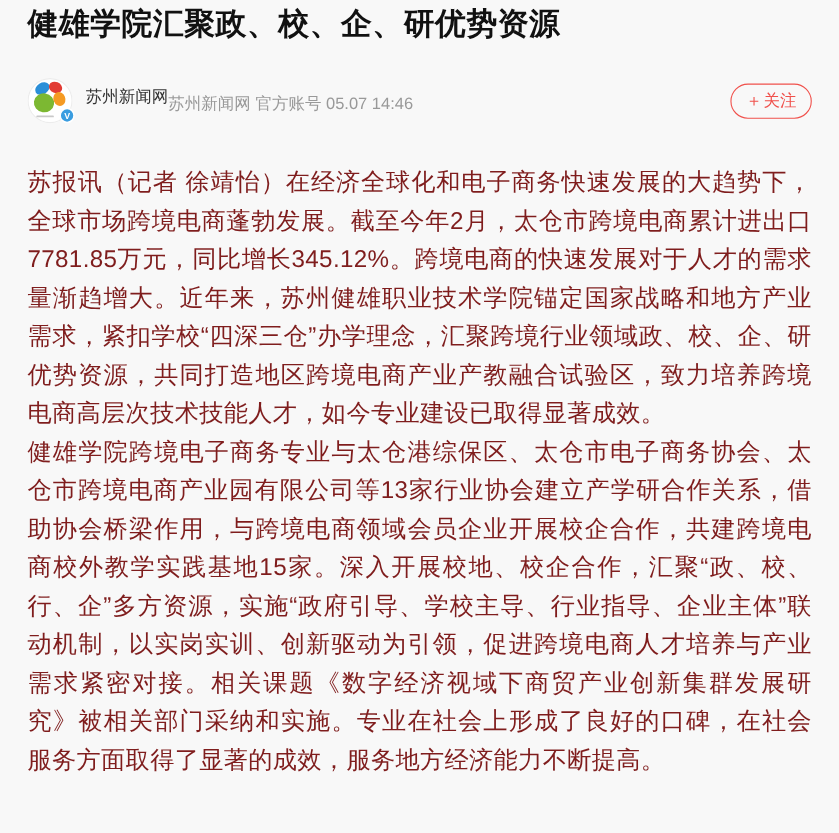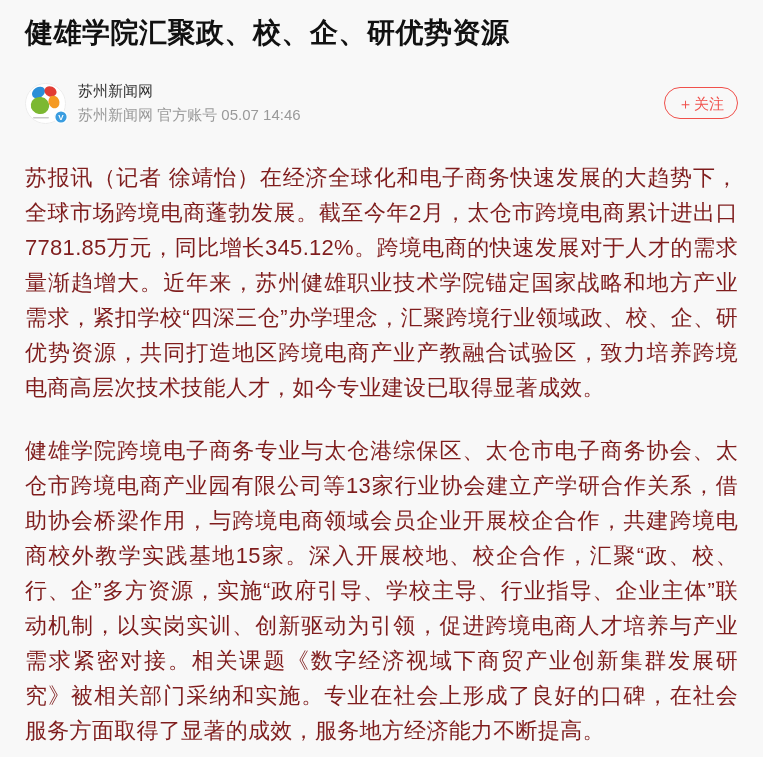--- a/index.html
+++ b/index.html
@@ -4,21 +4,21 @@
 <style>
   * { margin: 0; padding: 0; box-sizing: border-box; }
   html, body {
     width: 763px;
     background: #f8f8f8;
     font-family: "Liberation Sans", "DejaVu Sans", sans-serif;
   }
   .page {
     width: 763px;
     height: 757px;
-    padding: 15px 25px 20px 25px;
+    padding: 4px 25px 20px 25px;
     overflow: hidden;
   }
   .article-title {
     font-size: 28px;
     font-weight: 700;
     color: #111111;
     line-height: 1.3;
     letter-spacing: 0.5px;
   }
   .author-row {
@@ -30,21 +30,21 @@
     position: relative;
     width: 41px;
     height: 41px;
     flex: 0 0 auto;
     cursor: pointer;
   }
   .avatar-wrap svg { display: block; }
   .author-info {
     margin-left: 12px;
     display: flex;
-    flex-direction: column;
+    flex-direction: row;
     justify-content: center;
   }
   .author-name {
     font-size: 15px;
     color: #333333;
     line-height: 1.2;
     cursor: pointer;
   }
   .author-meta {
     margin-top: 6px;
@@ -77,21 +77,20 @@
     margin-top: 36px;
   }
   .article-body p {
     font-size: 22px;
     line-height: 35px;
     color: #7f1d1d;
     text-align: justify;
     letter-spacing: 0.3px;
   }
   .article-body p + p {
-    margin-top: 28px;
   }
 </style>
 </head>
 <body>
 
 <div class="page">
 
   <h1 class="article-title">健雄学院汇聚政、校、企、研优势资源</h1>
 
   <div class="author-row">

